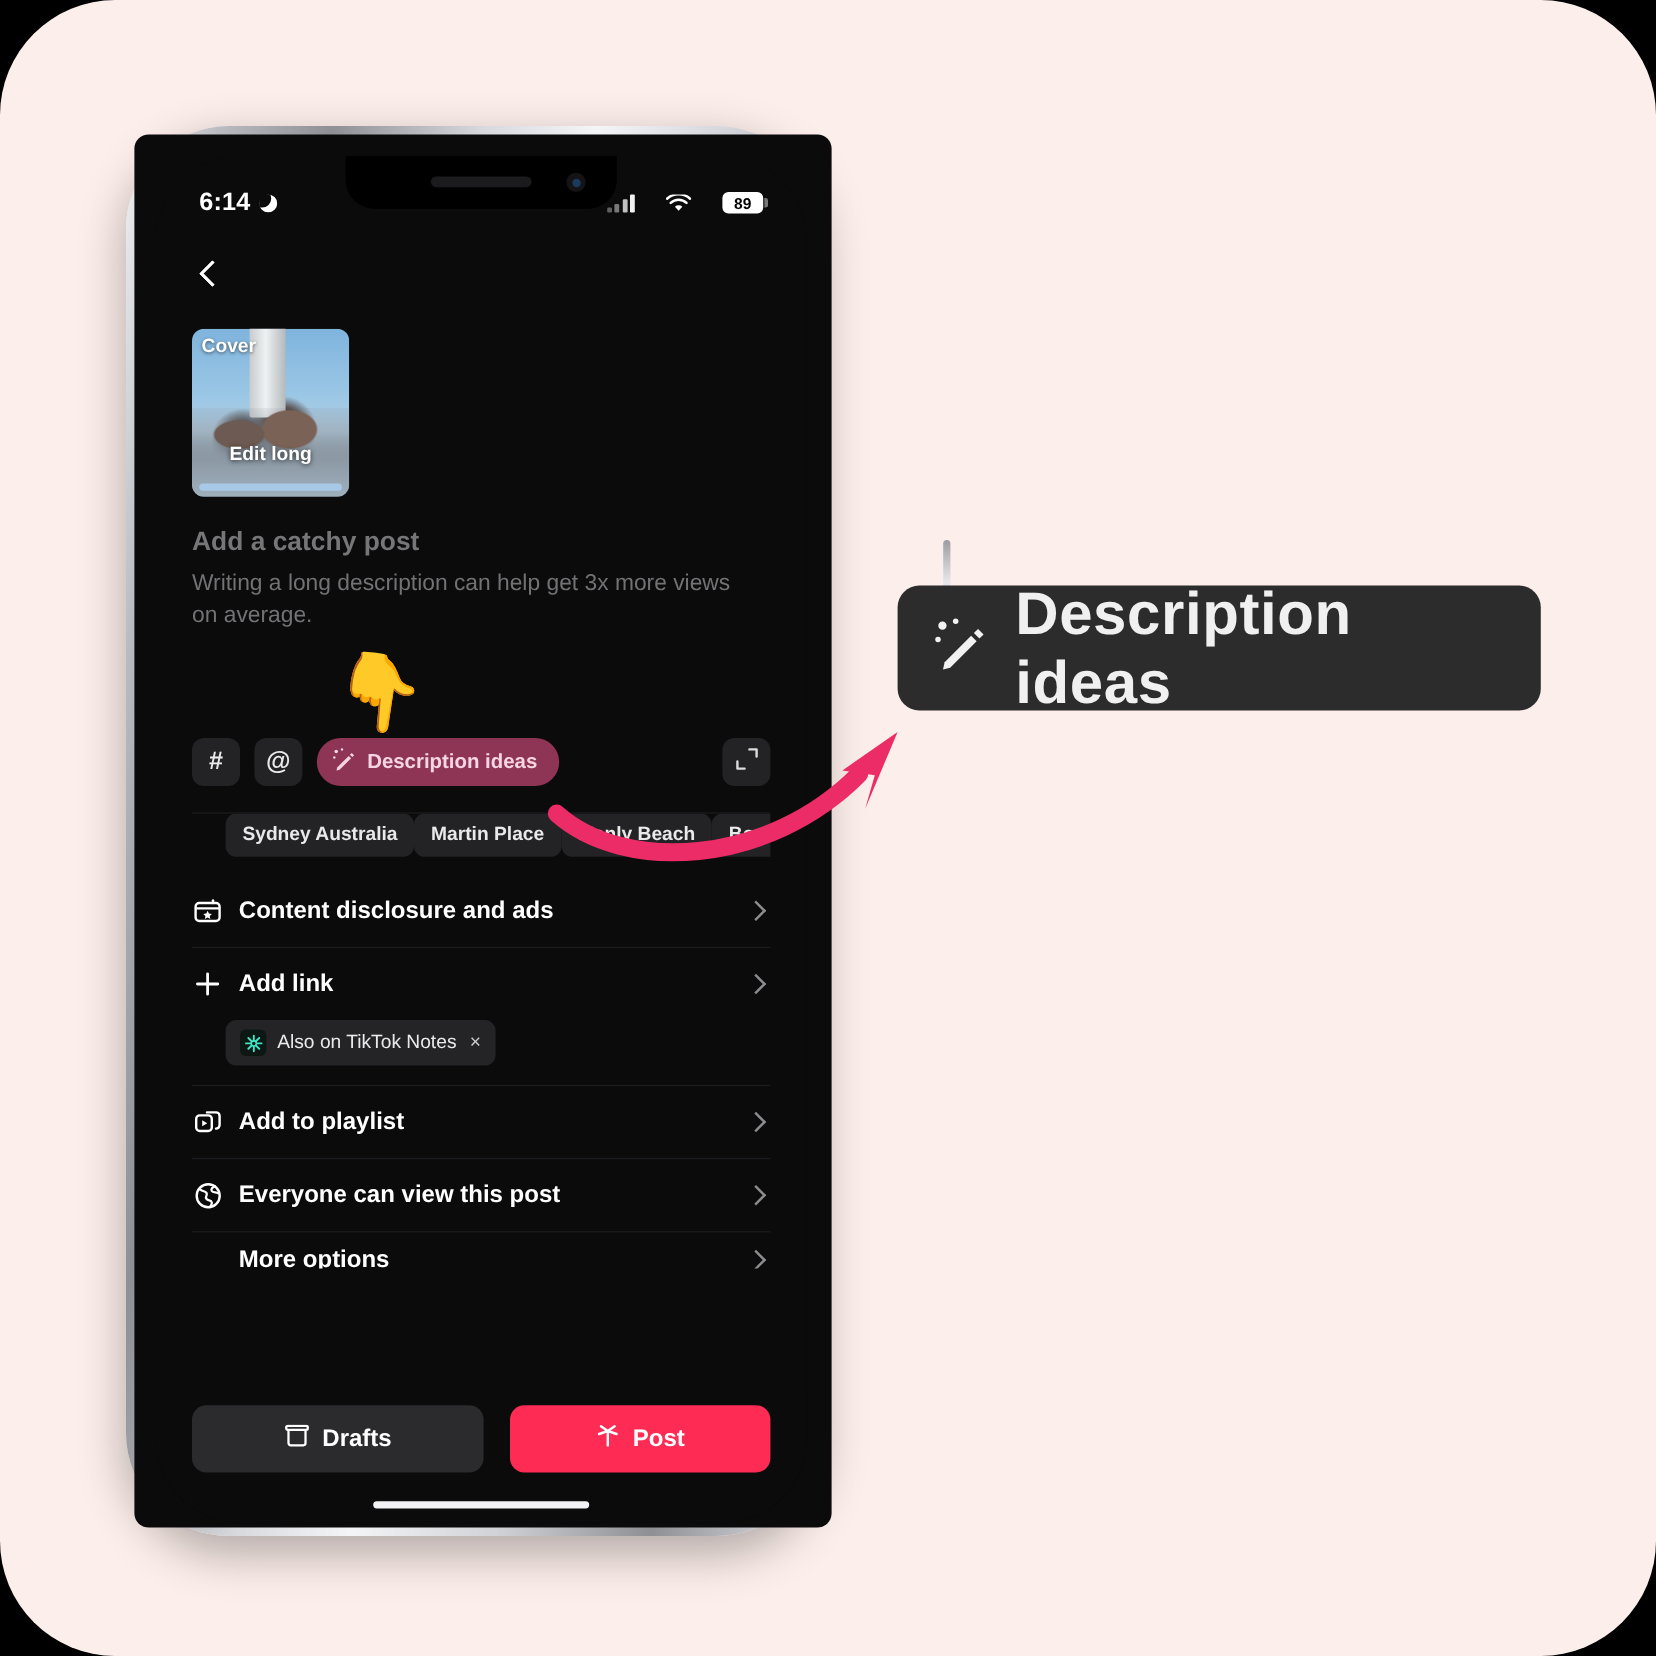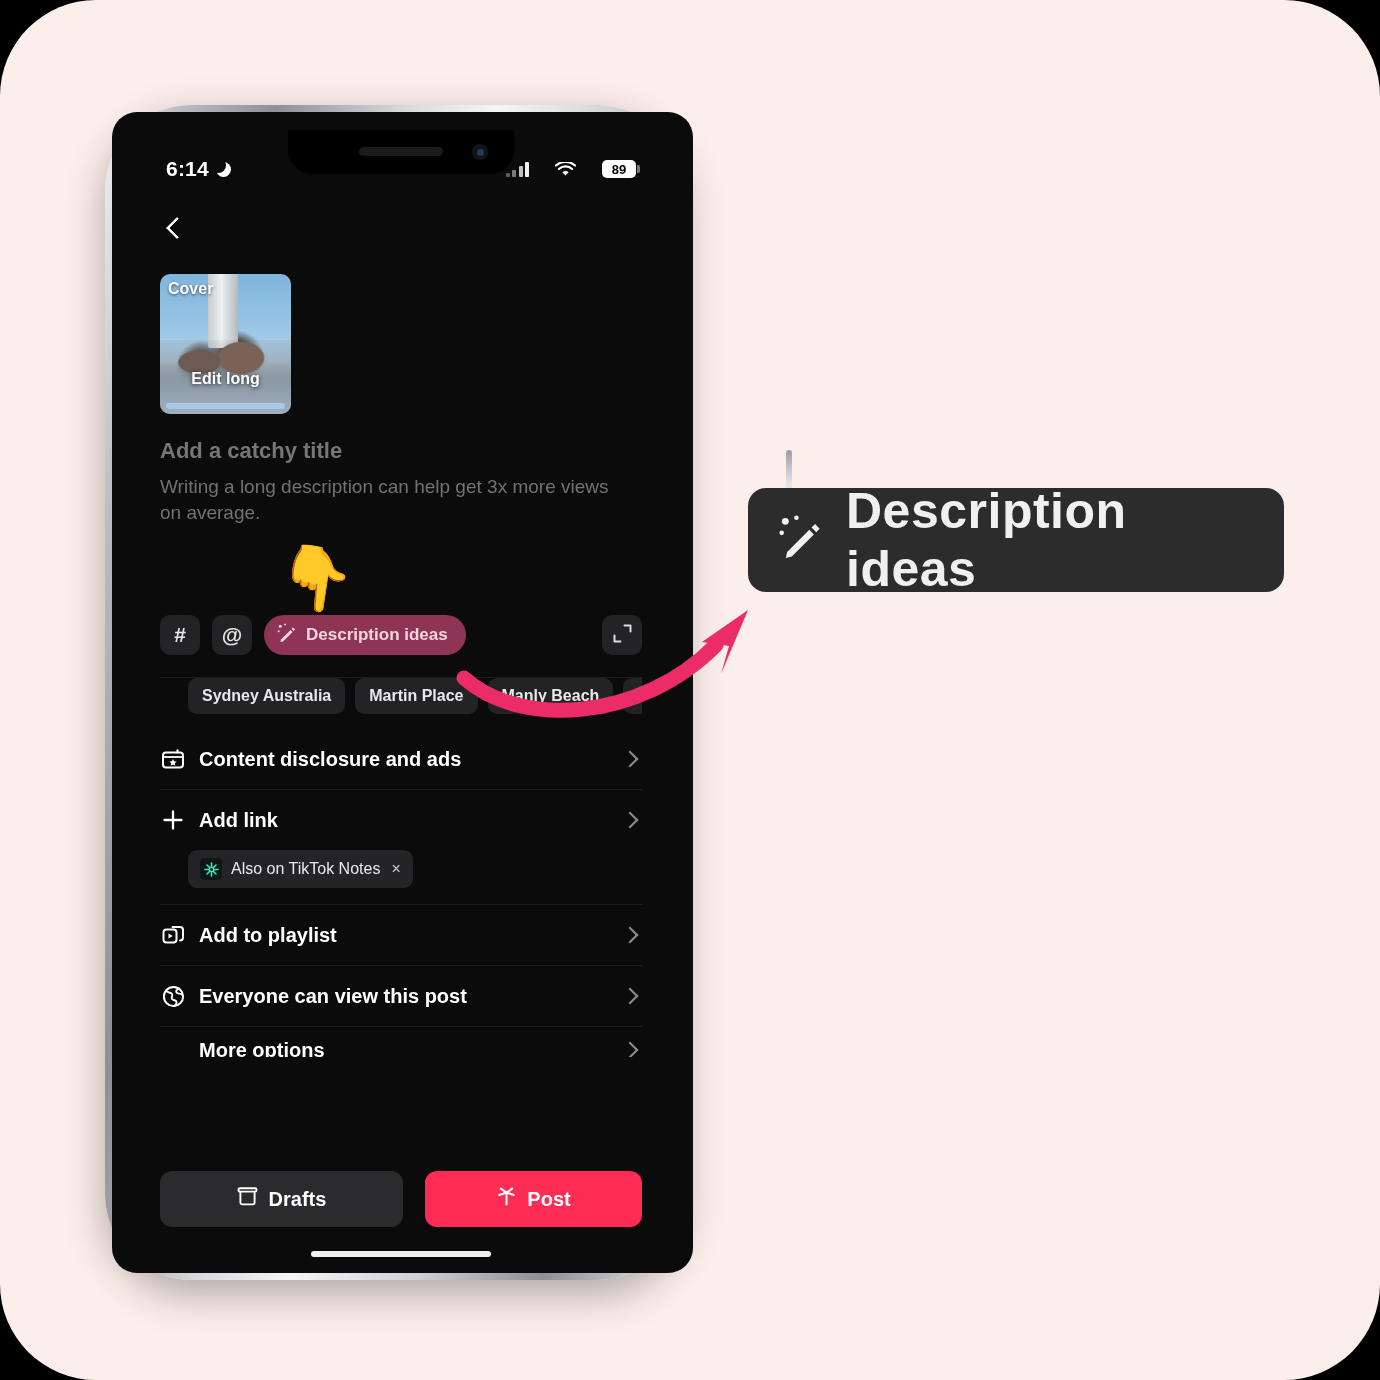--- a/index.html
+++ b/index.html
@@ -32,21 +32,21 @@
     width: 578px;
     height: 1175px;
     border-radius: 86px;
     background: linear-gradient(100deg,#f2f2f4 0%,#b9bbc0 10%,#8e9096 22%,#d7d9dd 38%,#f4f5f7 50%,#cfd1d6 66%,#8d8f95 82%,#c3c5ca 93%,#eceef1 100%);
     box-shadow: 0 14px 40px rgba(0,0,0,0.30);
   }
   #phone-inner-bezel {
     position: absolute;
     left: 7px; top: 7px;
     width: 581px; height: 1161px;
-    border-radius: 25px;
+    border-radius: 12px;
     background: #0b0b0c;
   }
   #screen {
     position: absolute;
     left: 18px; top: 18px;
     width: 542px; height: 1139px;
     border-radius: 70px;
     background: #0b0b0c;
     overflow: hidden;
   }
@@ -357,21 +357,20 @@
     width: 10px; height: 10px;
     border-top: 2.4px solid #8d8d90;
     border-right: 2.4px solid #8d8d90;
     transform: rotate(45deg);
     margin-right: 6px;
   }
 
   
   #location-chips {
     display: flex;
-    gap: 10px;
     padding: 0 3px 15px 28px;
     overflow: hidden;
     white-space: nowrap;
   }
   .loc-chip {
     background: #232325;
     color: #e9e9ea;
     border-radius: 9px;
     padding: 9px 14px;
     font-size: 16px;
@@ -539,21 +538,21 @@
             <div id="cover-wrap">
               <div id="cover-photo">
                 <div id="cover-tower"></div>
                 <div id="cover-people"></div>
               </div>
               <div id="cover-label">Cover</div>
               <div id="edit-cover-label">Edit long</div>
               <div id="cover-strip"></div>
             </div>
 
-            <div id="catchy-title">Add a catchy title</div>
+            <div id="catchy-title">Add a catchy post</div>
             <div id="description-hint">Writing a long description can help get 3x more views on average.</div>
 
             <div id="pointer-emoji">👇</div>
 
             <div id="composer-toolbar">
               <div class="tool-btn">#</div>
               <div class="tool-btn">@</div>
               <div id="description-ideas-chip">
                 <span>
                   <svg width="20" height="20" viewBox="0 0 20 20">

